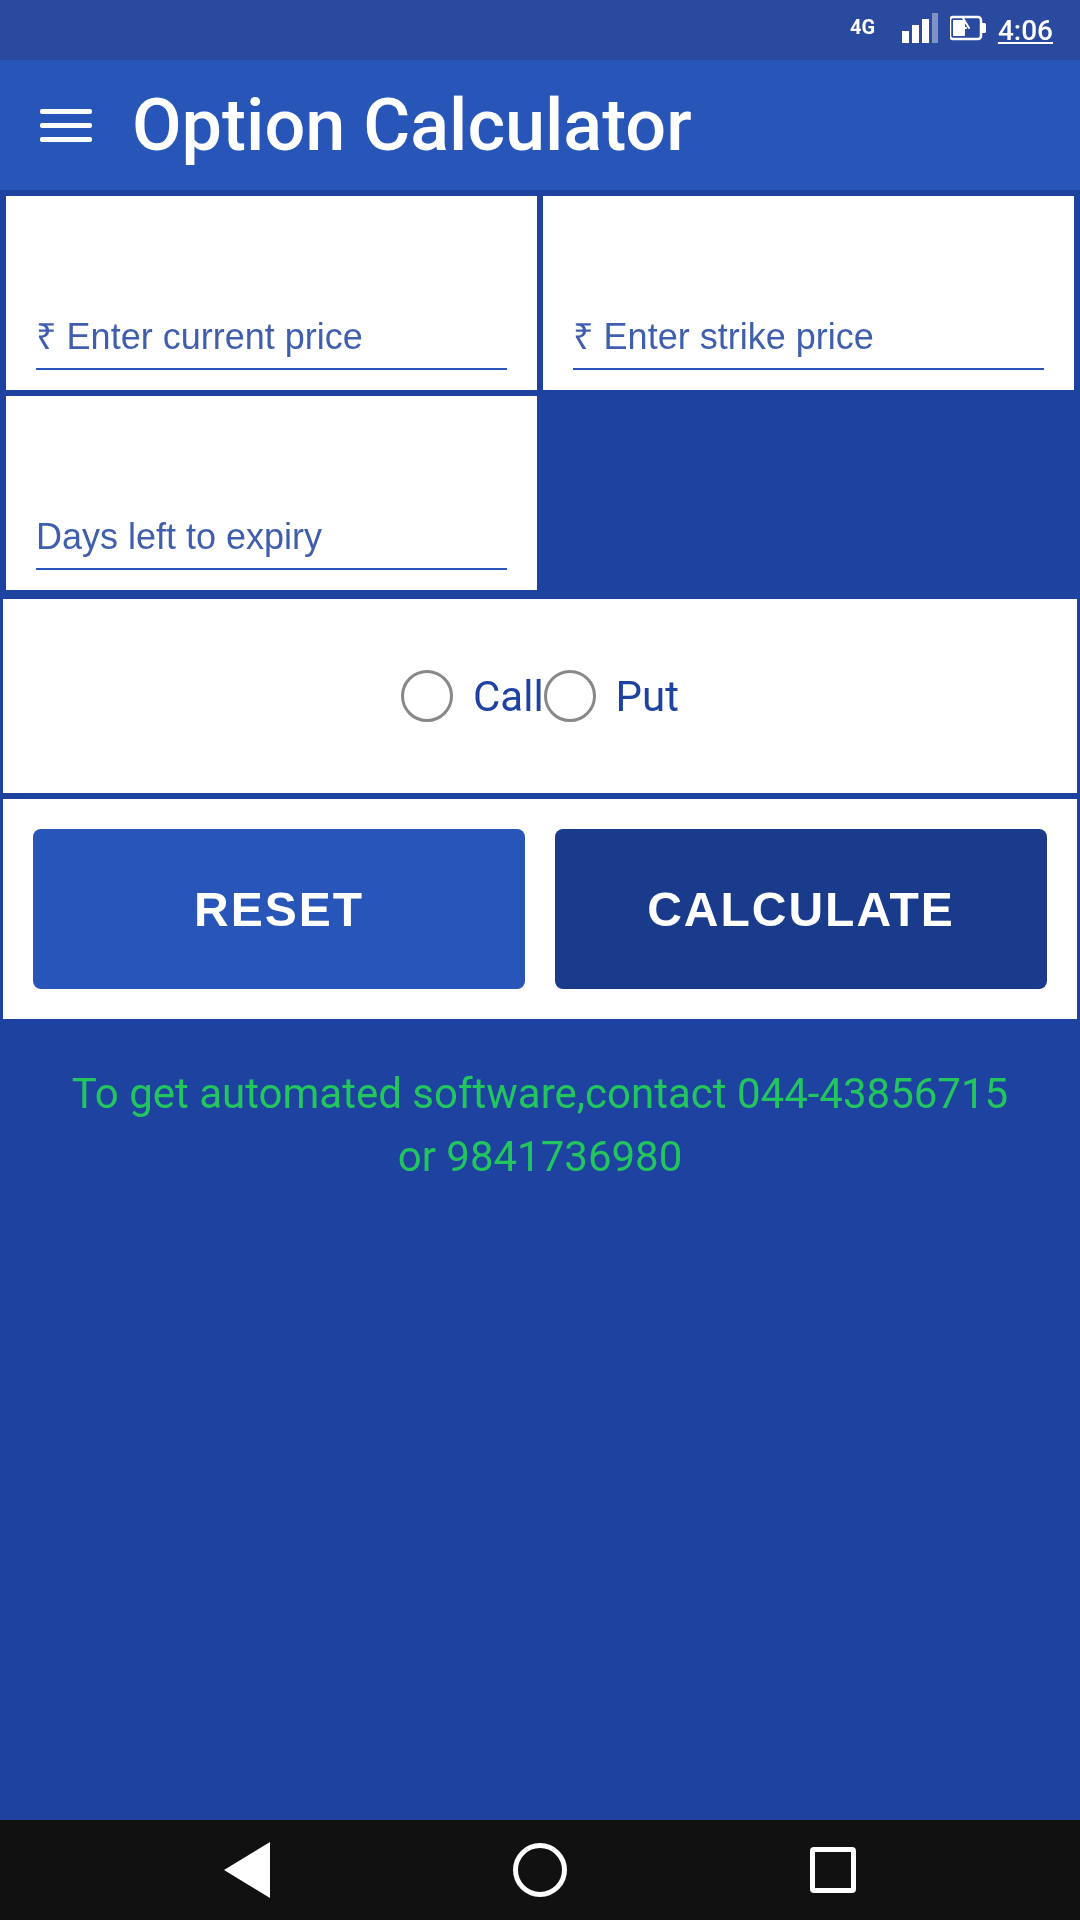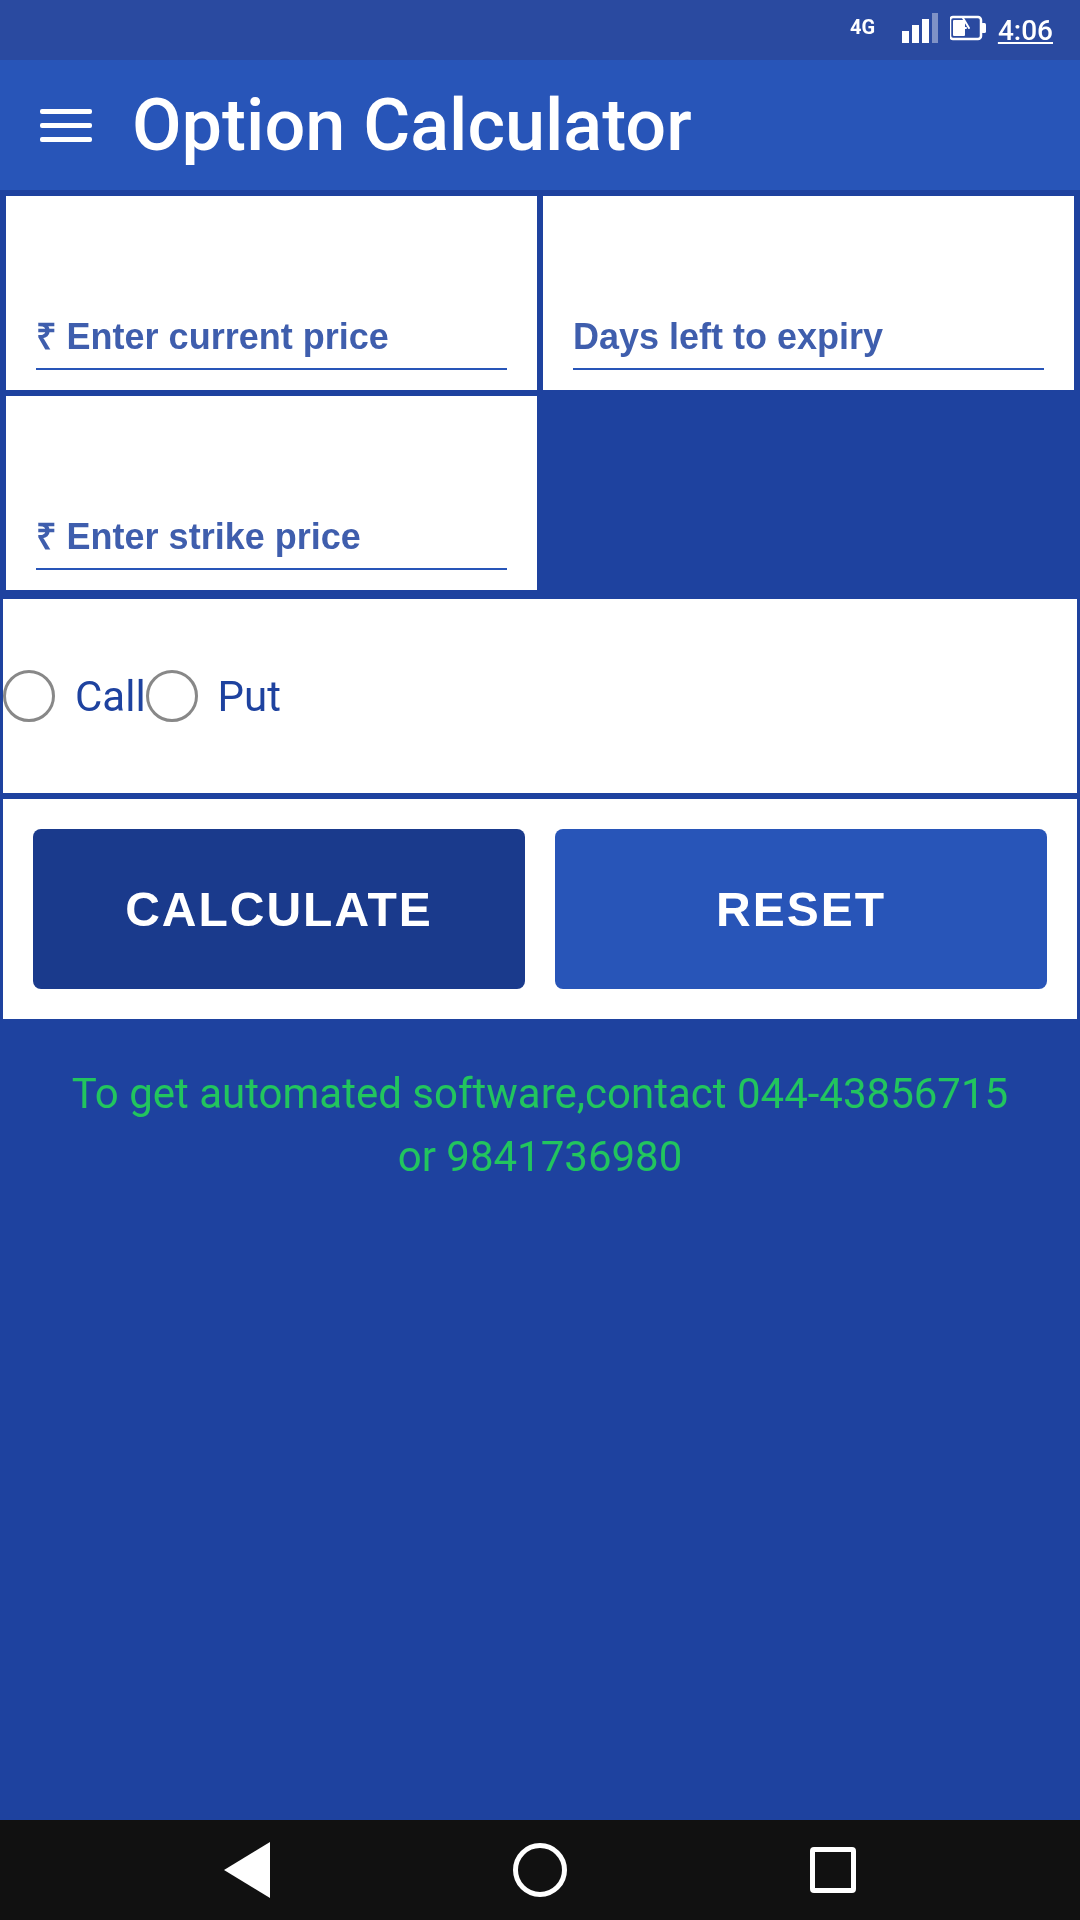--- a/index.html
+++ b/index.html
@@ -112,36 +112,36 @@
       padding-bottom: 10px;
     }
 
     .input-field {
       border: none;
       outline: none;
       font-size: 36px;
       color: #000000;
       background: transparent;
       width: 100%;
-      font-weight: 700;
+      font-weight: 400;
     }
 
     .input-field::placeholder {
       color: #1e429f;
       opacity: 0.85;
     }
 
     
     .radio-section {
       background-color: white;
       border: 3px solid #1e429f;
       height: 200px;
       display: flex;
       align-items: center;
-      justify-content: flex-start;
+      justify-content: center;
     }
 
     .radio-option {
       display: flex;
       align-items: center;
       gap: 20px;
       cursor: pointer;
     }
 
     .radio-circle {
@@ -297,27 +297,27 @@
   <div class="input-grid">
 
     <div class="input-cell">
       <div class="input-field-wrapper">
         <input class="input-field" type="text" placeholder="₹ Enter current price" style="">
       </div>
     </div>
 
     <div class="input-cell">
       <div class="input-field-wrapper">
-        <input class="input-field" type="text" placeholder="Days left to expiry" style="">
+        <input class="input-field" type="text" placeholder="₹ Enter strike price" style="">
       </div>
     </div>
 
     <div class="input-cell">
       <div class="input-field-wrapper">
-        <input class="input-field" type="text" placeholder="₹ Enter strike price" style="">
+        <input class="input-field" type="text" placeholder="Days left to expiry" style="">
       </div>
     </div>
 
 
   </div>
 
   <div class="radio-section">
 
     <label class="radio-option">
       <div class="radio-circle">
@@ -329,22 +329,22 @@
     <label class="radio-option">
       <div class="radio-circle">
         
       </div>
       <span class="radio-label">Put</span>
     </label>
 
   </div>
 
   <div class="buttons-section">
+    <button class="btn btn-reset">RESET</button>
     <button class="btn btn-calculate">CALCULATE</button>
-    <button class="btn btn-reset">RESET</button>
   </div>
 
   <div class="contact-info">
     <p class="contact-text">To get automated software,contact 044-43856715 or 9841736980</p>
   </div>
 
   <div class="spacer"></div>
 
 </div>
 

